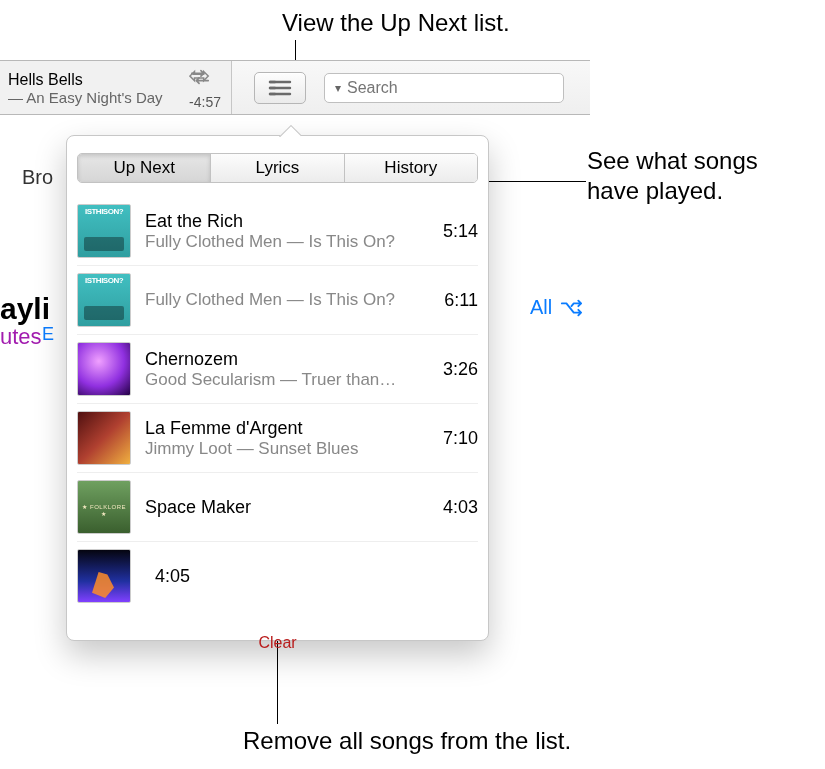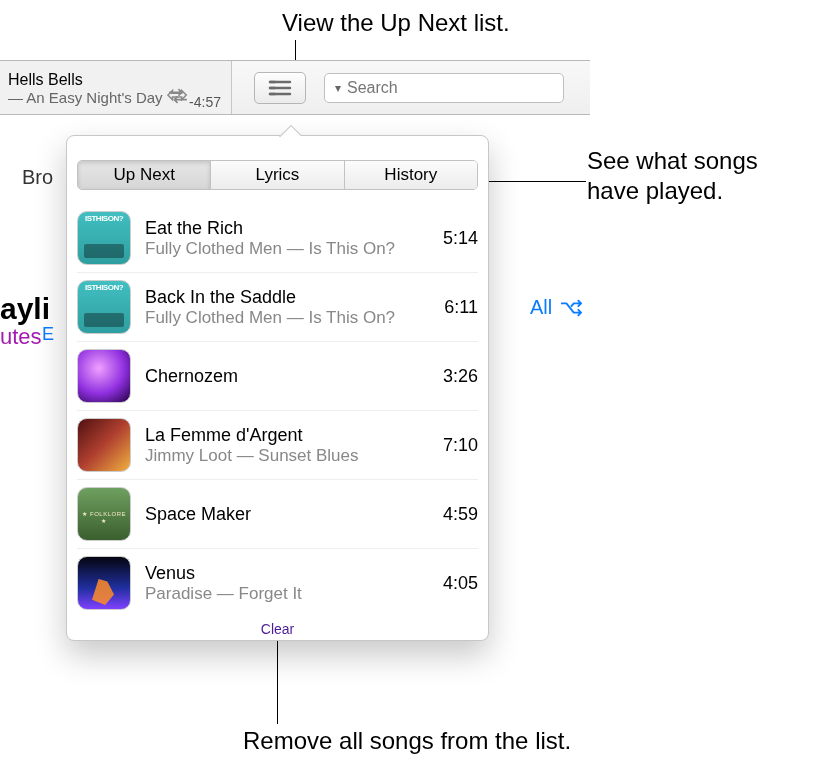--- a/index.html
+++ b/index.html
@@ -46,21 +46,21 @@
     border-right: 1px solid #c6c6c6;
     background: #f1f1f1;
     padding: 6px 10px 4px 8px;
     display: flex;
     align-items: center;
     justify-content: space-between;
   }
   .np-text { overflow: hidden; }
   .np-title { font-size: 16px; white-space: nowrap; }
   .np-sub   { font-size: 15px; color: #666; white-space: nowrap; }
-  .np-right { display: flex; align-items: flex-end; justify-content: space-between; height: 100%; }
+  .np-right { display: flex; flex-direction: column; justify-content: space-between; height: 100%; }
   .repeat-icon svg { width: 22px; height: 20px; }
   .np-time { font-size: 14px; color: #555; }
 
   .queue-btn {
     margin-left: 22px;
     width: 52px;
     height: 32px;
     border: 1px solid #b6b6b6;
     border-radius: 5px;
     background: linear-gradient(#fdfdfd,#ebebeb);
@@ -115,21 +115,21 @@
   .popover {
     position: absolute;
     top: 135px;
     left: 66px;
     width: 423px;
     height: 506px;
     background: #fff;
     border: 1px solid #c7c7c7;
     border-radius: 8px;
     box-shadow: 0 14px 32px rgba(0,0,0,0.22);
-    padding: 24px 10px 10px 10px;
+    padding: 17px 10px 10px 10px;
   }
   .popover-arrow {
     position: absolute;
     top: -11px; left: 212px;
     width: 22px; height: 12px;
     overflow: hidden;
   }
   .popover-arrow::before {
     content: "";
     position: absolute;
@@ -163,37 +163,37 @@
   .list { margin-top: 14px; }
   .row {
     display: flex;
     align-items: center;
     padding: 7px 0 7px 0;
     border-bottom: 1px solid #eee;
   }
   .row:last-child { border-bottom: none; }
   .art {
     width: 54px; height: 54px; flex: 0 0 54px;
-    background: #d9d9d9; border: 1px solid #ccc; border-radius: 10px;
+    background: #d9d9d9; border: 1px solid #ccc; border-radius: 2px;
     margin-right: 14px;
     display: flex; align-items: center; justify-content: center;
     font-size: 8px; color: #666; text-align: center; overflow: hidden;
     position: relative;
   }
   .info { flex: 1; min-width: 0; }
   .title { font-size: 18px; white-space: nowrap; overflow: hidden; text-overflow: ellipsis; }
   .sub   { font-size: 17px; color: #888; white-space: nowrap; overflow: hidden; text-overflow: ellipsis; }
   .dur   { font-size: 18px; padding-left: 10px; }
 
   .clear {
     display: block;
-    margin: 4px auto 0 auto;
+    margin: 24px auto 0 auto;
     text-align: center;
-    font-size: 14px;
-    color: #4c1d95;
+    font-size: 16px;
+    color: #b91c1c;
     cursor: pointer;
   }
 
   
   .art1 { background: linear-gradient(#41bfc1,#2f9ea0); }
   .art1::after{content:"";position:absolute;bottom:6px;left:6px;right:6px;height:14px;background:rgba(0,0,0,0.35);border-radius:2px;}
   .art3 { background: radial-gradient(circle at 40% 35%, #f0a0ff 0%, #9030e0 55%, #230045 100%); }
   .art4 { background: linear-gradient(135deg,#501010,#b04030,#f0b040); }
   .art5 { background: linear-gradient(#6fa060,#3a5f2e); }
   .art5::after{content:"★ FOLKLORE ★";position:absolute;top:22px;left:0;right:0;font-size:6px;color:#f2e8c0;letter-spacing:0.5px;}
@@ -280,56 +280,52 @@
         <div class="sub">Fully Clothed Men — Is This On?</div>
       </div>
       <div class="dur">5:14</div>
     </div>
 
     <div class="row">
       <div class="art art1">
           <span class="isthis">ISTHISON?</span>
         </div>
       <div class="info">
-        <div class="title">Back In the Saddle</div>
         <div class="sub">Fully Clothed Men — Is This On?</div>
       </div>
       <div class="dur">6:11</div>
     </div>
 
     <div class="row">
       <div class="art art3"></div>
       <div class="info">
         <div class="title">Chernozem</div>
+        <div class="sub">Good Secularism — Truer than…</div>
       </div>
       <div class="dur">3:26</div>
     </div>
 
     <div class="row">
       <div class="art art4"></div>
       <div class="info">
         <div class="title">La Femme d'Argent</div>
         <div class="sub">Jimmy Loot — Sunset Blues</div>
       </div>
       <div class="dur">7:10</div>
     </div>
 
     <div class="row">
       <div class="art art5"></div>
       <div class="info">
         <div class="title">Space Maker</div>
       </div>
-      <div class="dur">4:59</div>
+      <div class="dur">4:03</div>
     </div>
 
     <div class="row">
       <div class="art art6"></div>
-      <div class="info">
-        <div class="title">Venus</div>
-        <div class="sub">Paradise — Forget It</div>
-      </div>
       <div class="dur">4:05</div>
     </div>
 
   </div>
 
   <span class="clear">Clear</span>
 </div>
 
 </body></html>

